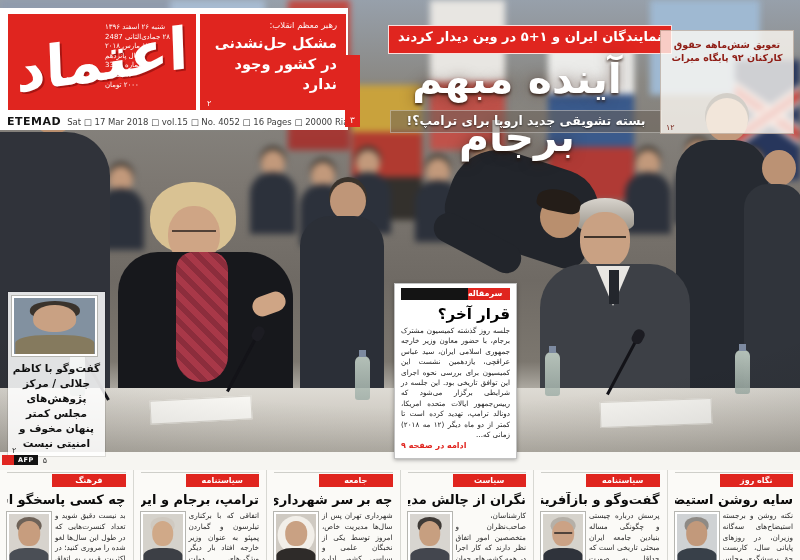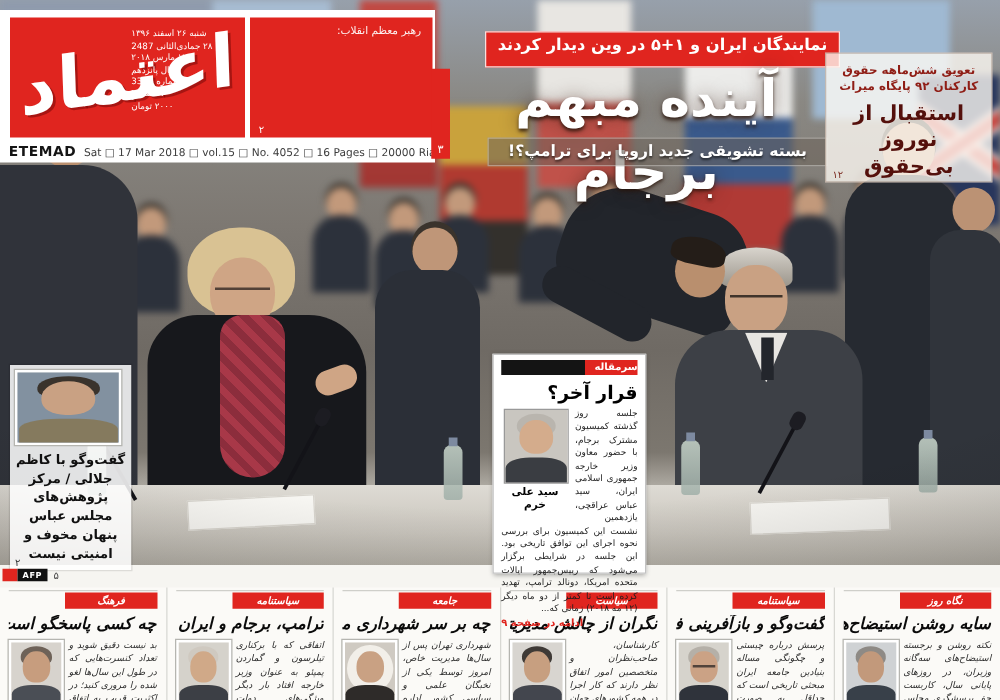--- a/index.html
+++ b/index.html
@@ -48,21 +48,21 @@
                  font-size:41px;font-weight:bold;line-height:58px;text-align:center;direction:rtl;letter-spacing:-1px;
                  text-shadow:0 2px 3px rgba(40,20,10,.8),0 0 14px rgba(60,30,20,.5);}
   .subhead-band{position:absolute;left:390px;top:110px;width:272px;height:23px;z-index:5;
                 background:rgba(108,99,90,.55);border:1px solid rgba(255,255,255,.35);box-sizing:border-box;
                 color:#fff;font-weight:bold;font-size:12.5px;line-height:20px;text-align:center;direction:rtl;
                 text-shadow:0 1px 2px rgba(0,0,0,.65);}
 
   
   .topright-box{position:absolute;left:660px;top:30px;width:134px;height:104px;z-index:5;
                 background:rgba(255,251,245,.78);border:1px solid rgba(120,90,70,.35);box-sizing:border-box;
-                padding:7px 8px;direction:rtl;text-align:center;margin-top:12px;}
+                padding:7px 8px;direction:rtl;text-align:center;}
   .tr-kicker{color:#8f1d15;font-weight:bold;font-size:9.5px;line-height:13px;}
   .tr-title{color:#54100c;font-weight:bold;font-size:16.5px;line-height:21px;margin-top:4px;}
   .tr-page{position:absolute;left:5px;bottom:1px;font-size:8px;color:#7a2a20;}
 
   
   .portrait{position:relative;width:100%;height:100%;background:var(--bg,#cfc9bf);overflow:hidden;}
   .portrait .hair{position:absolute;left:50%;top:5%;width:62%;height:32%;transform:translateX(-50%);
                   background:var(--hair,#444);border-radius:50% 50% 40% 40%;}
   .portrait .face{position:absolute;left:50%;top:13%;width:54%;height:48%;transform:translateX(-50%);
                   background:var(--skin,#caa183);border-radius:48% 48% 44% 44%;}
@@ -75,21 +75,21 @@
   
   .left-panel{position:absolute;left:8px;top:292px;width:97px;height:164px;z-index:5;
               background:rgba(255,255,255,.86);box-shadow:0 0 0 1px rgba(0,0,0,.1);padding:4px;box-sizing:border-box;}
   .lp-photo{width:85px;height:60px;border:2px solid #fff;outline:1px solid #b5b5b0;box-sizing:border-box;}
   .lp-title{font-weight:bold;font-size:10.5px;line-height:15px;color:#101010;text-align:center;direction:rtl;margin-top:5px;}
   .panel-page{position:absolute;left:4px;bottom:1px;font-size:8px;color:#333;}
 
   .editorial{position:absolute;left:394px;top:283px;width:123px;height:176px;z-index:6;background:#fff;
              border:1px solid #c2c2c2;box-shadow:0 1px 4px rgba(0,0,0,.35);padding:4px 6px;box-sizing:border-box;direction:rtl;}
   .ed-header{display:flex;height:12px;}
-  .ed-tab{width:42px;background:#e0251f;color:#fff;font-size:8px;line-height:12px;text-align:right;font-weight:bold;}
+  .ed-tab{width:42px;background:#e0251f;color:#fff;font-size:8px;line-height:12px;text-align:left;font-weight:bold;}
   .ed-bar{flex:1;background:#141414;}
   .ed-title{font-size:15px;font-weight:bold;color:#000;margin:5px 0 3px;}
   .ed-photo-wrap{float:left;width:54px;margin:1px 5px 1px 0;}
   .ed-photo{width:52px;height:60px;border:1px solid #999;box-sizing:border-box;}
   .ed-author{font-size:8.5px;font-weight:bold;text-align:center;margin-top:2px;}
   .ed-body{font-size:7.2px;line-height:10.4px;text-align:justify;color:#1c1c1c;}
   .ed-more{color:#e0251f;font-weight:bold;font-size:8px;text-align:left;margin-top:1px;}
 
   .right-panel{position:absolute;left:656px;top:293px;width:138px;height:168px;z-index:5;
                background:rgba(255,255,255,.88);box-shadow:0 0 0 1px rgba(0,0,0,.08);padding:5px;box-sizing:border-box;}
@@ -98,21 +98,21 @@
 
   
   .credit{position:absolute;left:2px;top:455px;height:10px;display:flex;align-items:center;z-index:6;}
   .credit .sq{width:12px;height:10px;background:#e0251f;}
   .credit .afp{background:#111;color:#fff;font-size:6.5px;font-weight:bold;line-height:10px;padding:0 4px;letter-spacing:.5px;}
   .credit .pg{font-size:8px;color:#444;margin-left:5px;}
 
   
   .bottom{position:absolute;left:0;top:470px;width:800px;height:90px;background:#fbfaf7;
           display:flex;flex-direction:row-reverse;z-index:4;}
-  .col{flex:1;padding:2px 7px 5px;box-sizing:border-box;direction:rtl;border-left:1px solid #d8d8d3;overflow:hidden;font-style:italic;}
+  .col{flex:1;padding:2px 7px 5px;box-sizing:border-box;direction:rtl;border-left:1px solid #d8d8d3;overflow:hidden;}
   .col:last-child{border-left:none;}
   .tab-row{border-top:1px solid #cfcfca;padding-top:1px;}
   .tab{width:62%;margin-left:auto;background:#e0251f;color:#fff;font-size:8px;font-weight:bold;
        text-align:center;height:13px;line-height:13px;}
   .col-title{font-size:13px;font-weight:bold;color:#0a0a0a;margin:5px 0 4px;text-align:right;white-space:nowrap;overflow:hidden;}
   .col-photo{float:left;width:44px;height:56px;border:2px solid #fff;outline:1px solid #b5b5b0;
              box-sizing:border-box;margin:1px 4px 0 0;}
   .col-body{font-size:7.3px;line-height:10.8px;text-align:justify;color:#2a2a2a;}
 </style>
 </head>
@@ -233,66 +233,56 @@
         <div>۲۸ جمادی‌الثانی 2487</div>
         <div>۱۷ مارس ۲۰۱۸</div>
         <div>سال پانزدهم</div>
         <div>شماره 3347</div>
         <div>۱۶ صفحه</div>
         <div>۲۰۰۰ تومان</div>
       </div>
     </div>
     <div class="leader-box">
       <div class="leader-kicker">رهبر معظم انقلاب:</div>
+      <div class="leader-title">مشکل حل‌نشدنی در کشور وجود ندارد</div>
       <div class="leader-page">۲</div>
     </div>
     <div class="info-line">
       <b>ETEMAD</b><span>Sat □ 17  Mar 2018 □ vol.15 □ No. 4052 □ 16 Pages □ 20000 Rials</span>
     </div>
   </div>
 
   <div class="kicker-band">نمایندگان ایران و ۱+۵ در وین دیدار کردند</div>
   <div class="page-badge-3">۳</div>
   <div class="main-headline">آینده مبهم برجام</div>
   <div class="subhead-band">بسته تشویقی جدید اروپا برای ترامپ؟!</div>
 
   <div class="topright-box">
     <div class="tr-kicker">تعویق شش‌ماهه حقوق کارکنان ۹۲ پایگاه میراث</div>
-    <div class="tr-title">استقبال از نوروز بی‌حقوق</div>
     <div class="tr-page">۱۲</div>
   </div>
 
   <div class="left-panel">
     <div class="lp-photo">
       <div class="portrait" style="--bg:#8291a0;--hair:#3a332c;--skin:#c9a183;--suit:#857a5e;">
         <div class="hair"></div>
         <div class="face"></div>
         <div class="torso"></div>
       </div>
     </div>
-    <div class="lp-title">گفت‌وگو با کاظم جلالی / مرکز پژوهش‌های مجلس عباس پنهان مخوف و امنیتی نیست</div>
+    <div class="lp-title">گفت‌وگو با کاظم جلالی / مرکز پژوهش‌های مجلس کمتر پنهان مخوف و امنیتی نیست</div>
     <div class="panel-page">۲</div>
   </div>
 
   <div class="editorial">
     <div class="ed-header">
       <div class="ed-tab">سرمقاله</div>
       <div class="ed-bar"></div>
     </div>
     <div class="ed-title">قرار آخر؟</div>
-    <div class="ed-photo-wrap">
-      <div class="ed-photo">
-        <div class="portrait" style="--bg:#c9c6c0;--hair:#b9b5ae;--skin:#d4ac8c;--suit:#3a3d42;">
-          <div class="hair"></div>
-          <div class="face"></div>
-          <div class="torso"></div>
-        </div>
-      </div>
-      <div class="ed-author">سید علی خرم</div>
-    </div>
     <div class="ed-body">جلسه روز گذشته کمیسیون مشترک برجام، با حضور معاون وزیر خارجه جمهوری اسلامی ایران، سید عباس عراقچی، یازدهمین نشست این کمیسیون برای بررسی نحوه اجرای این توافق تاریخی بود. این جلسه در شرایطی برگزار می‌شود که رییس‌جمهور ایالات متحده امریکا، دونالد ترامپ، تهدید کرده است تا کمتر از دو ماه دیگر (۱۲ مه ۲۰۱۸) زمانی که...</div>
     <div class="ed-more">ادامه در صفحه ۹</div>
   </div>
 
 
   <div class="credit">
     <div class="sq"></div>
     <div class="afp">AFP</div>
     <div class="pg">۵</div>
   </div>

